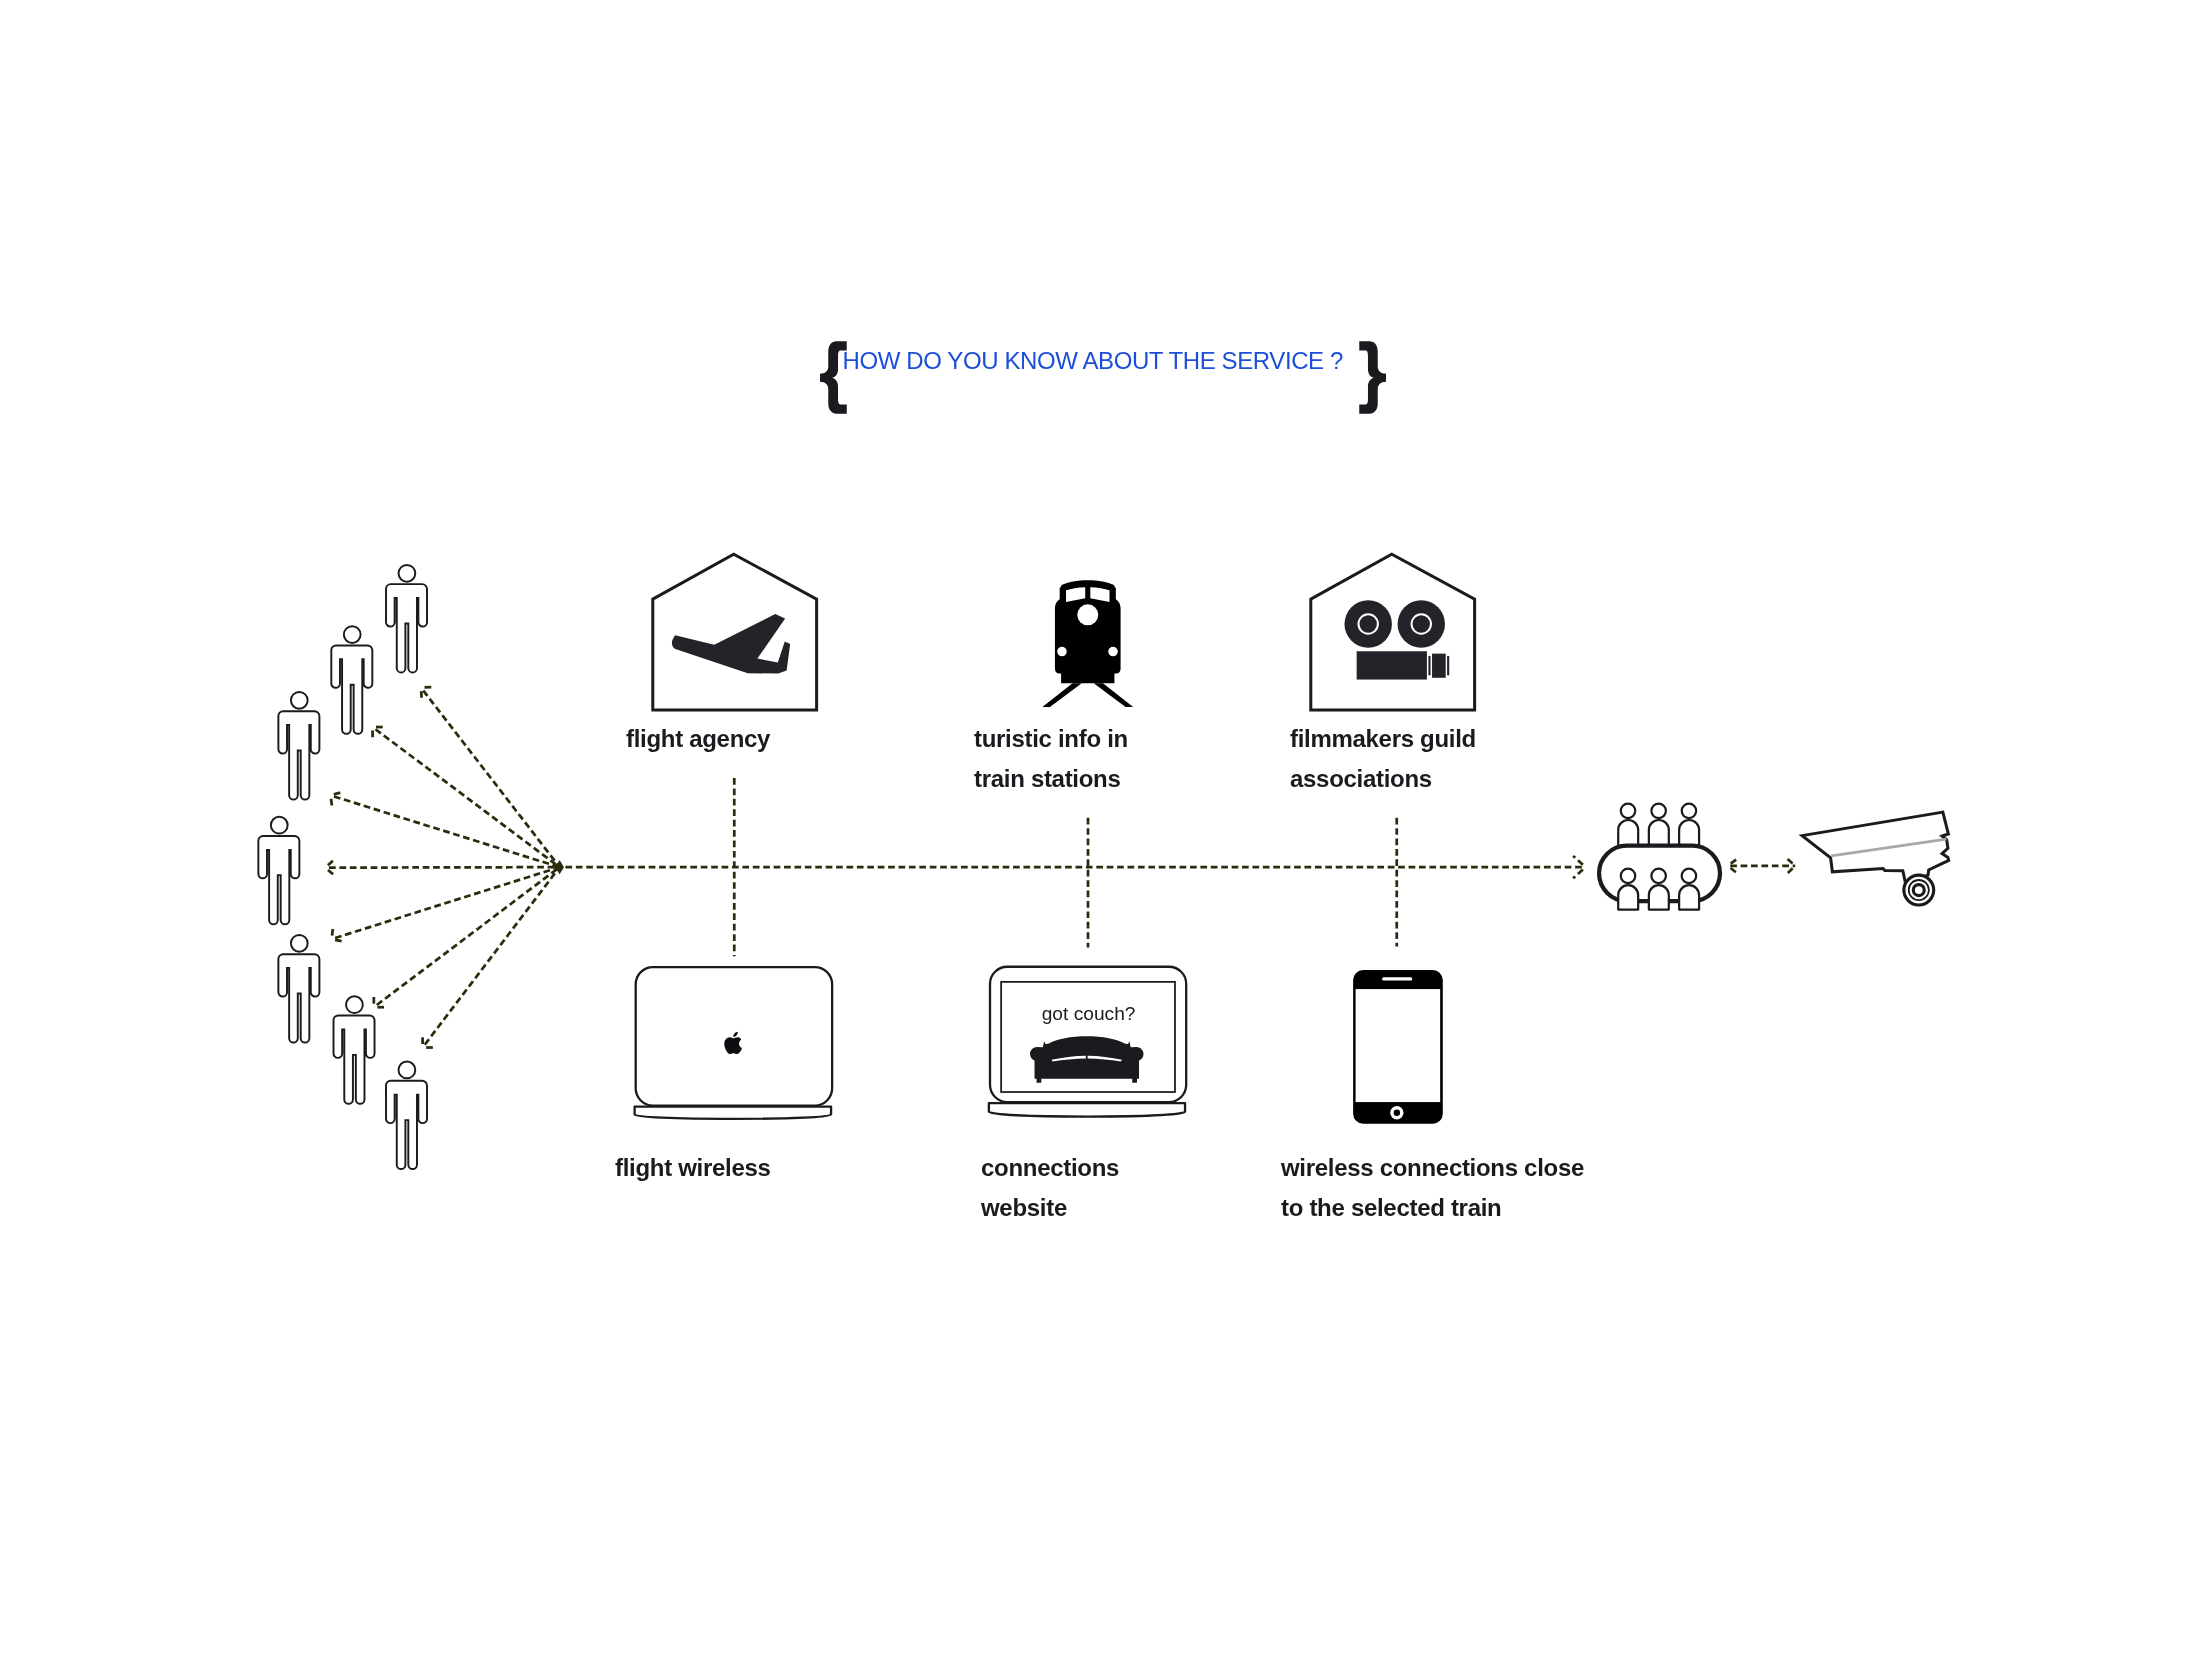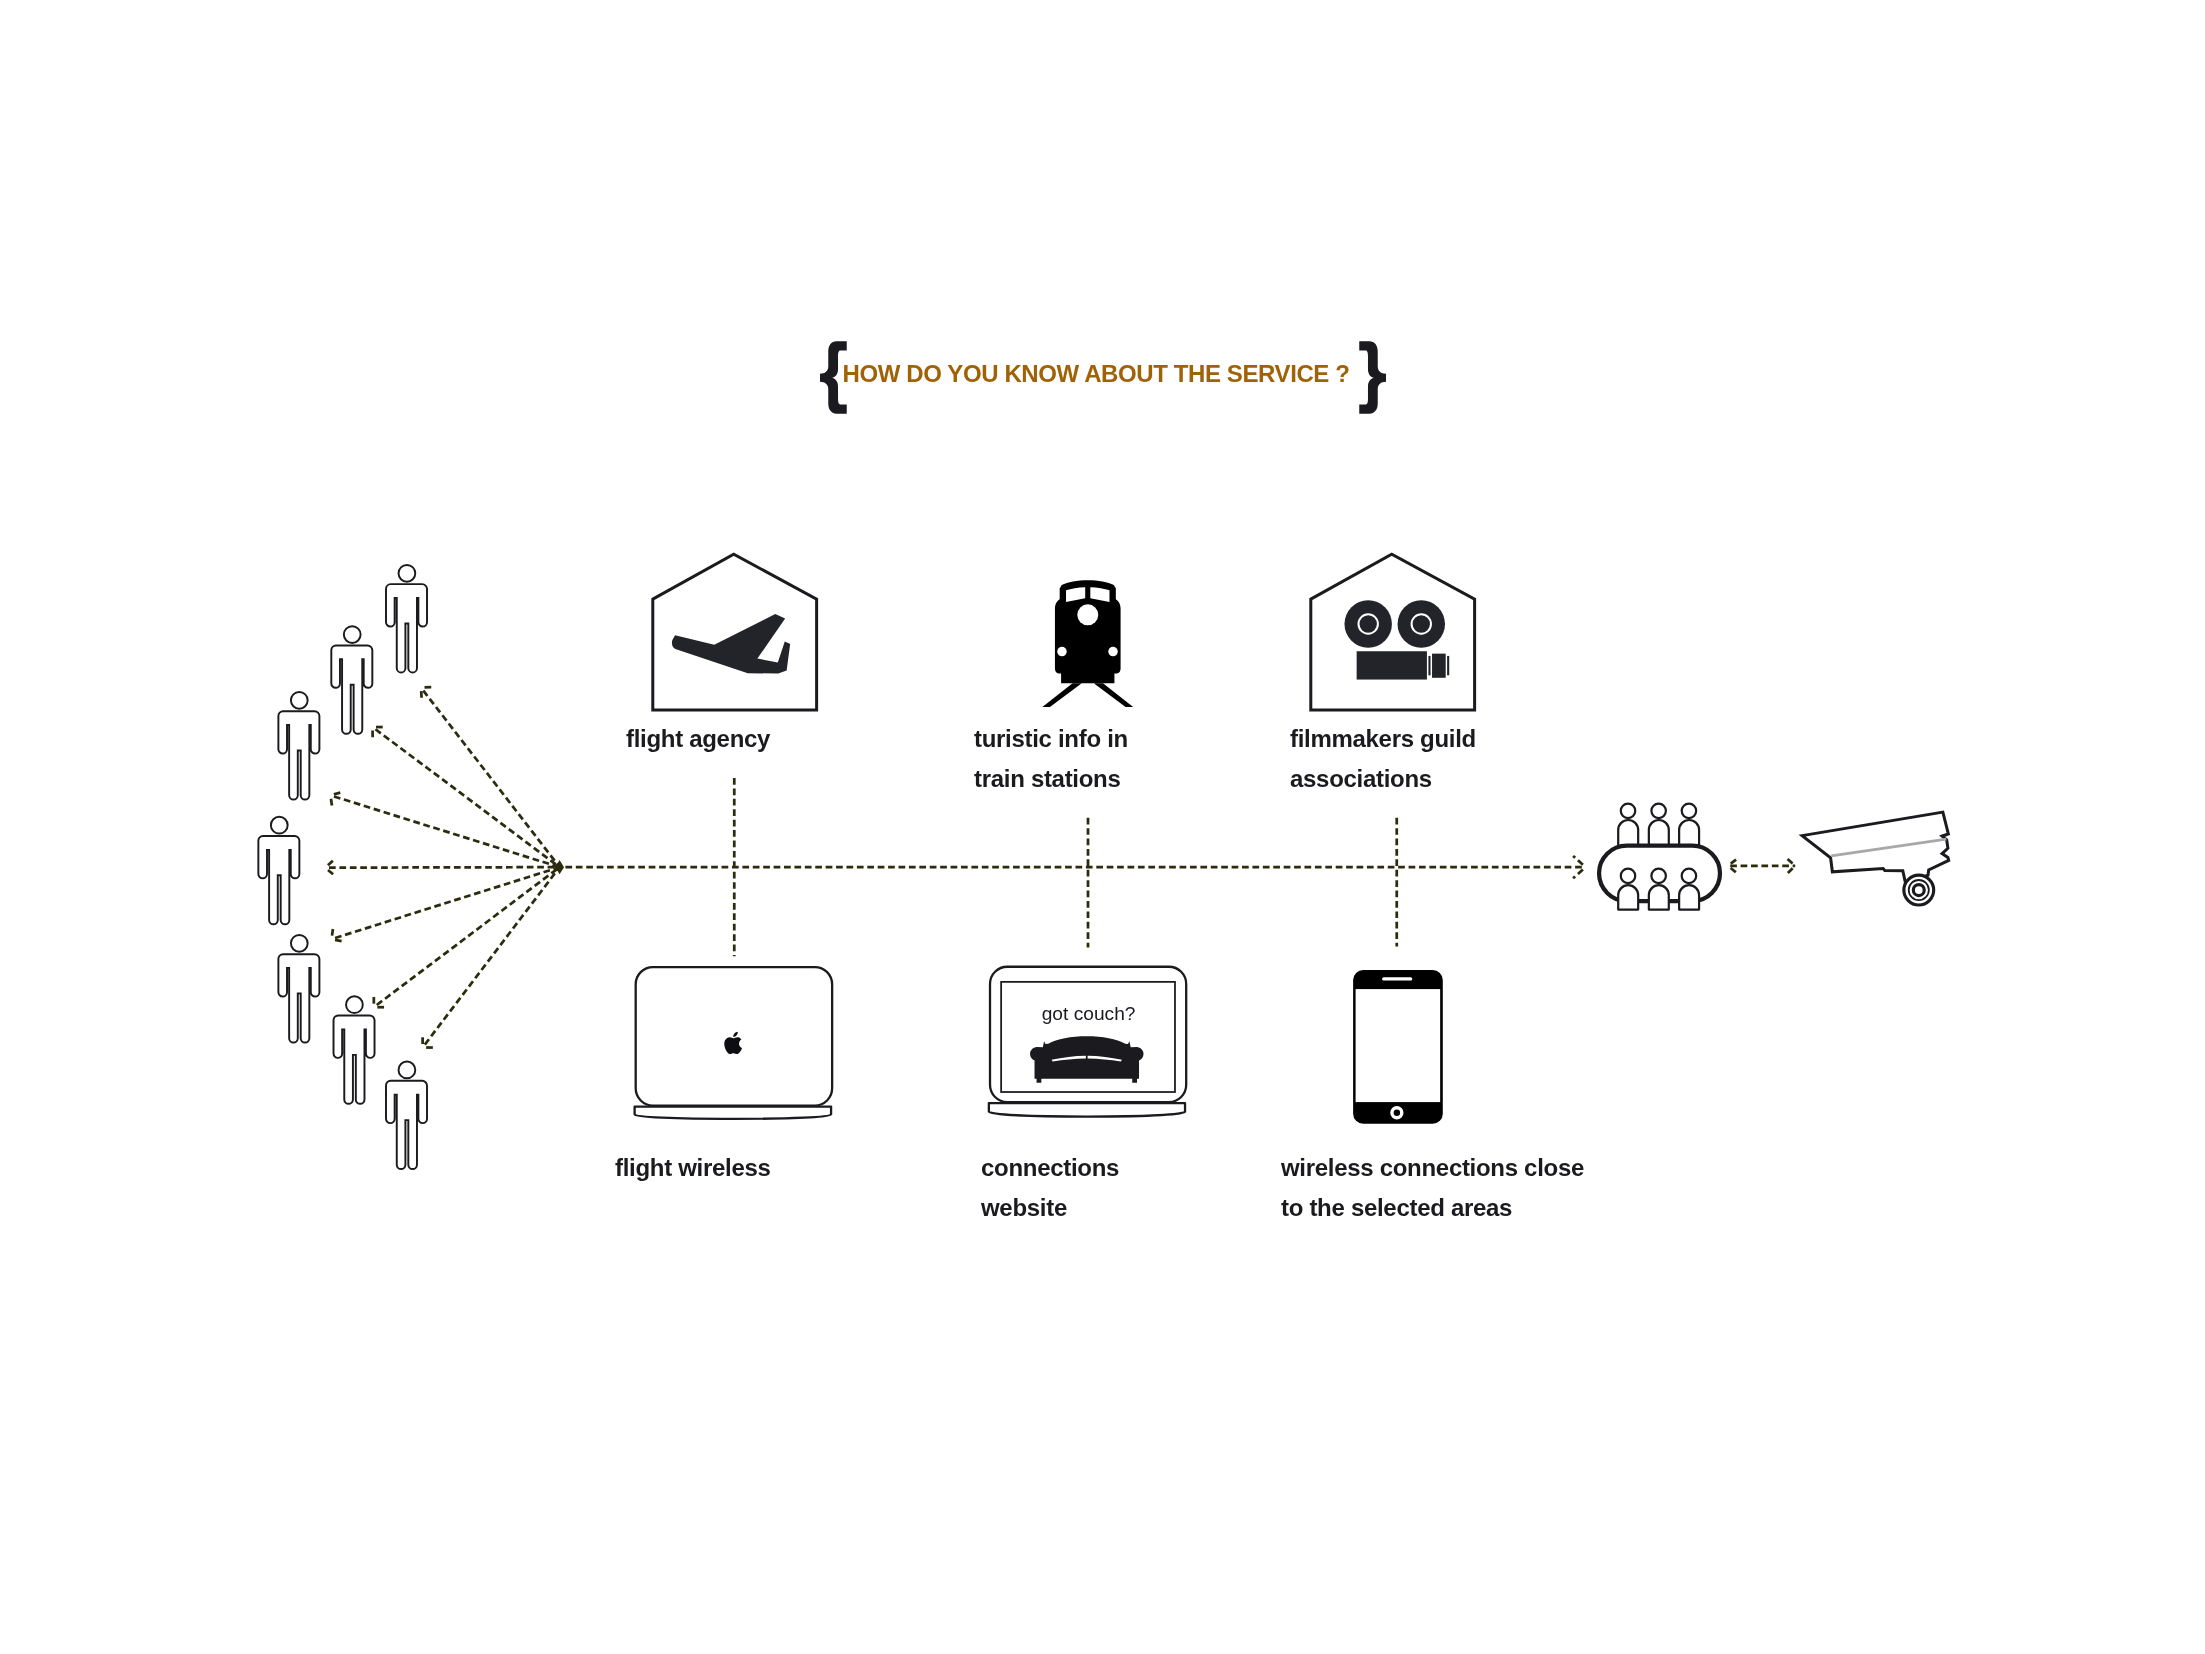--- a/index.html
+++ b/index.html
@@ -5,22 +5,22 @@
   html,body{margin:0;padding:0;background:#ffffff;}
   body{width:2206px;height:1654px;overflow:hidden;
        font-family:"Liberation Sans","DejaVu Sans",sans-serif;
        -webkit-font-smoothing:antialiased;}
   #stage{position:relative;width:2206px;height:1654px;background:#fff;}
   .abs{position:absolute;}
   svg{display:block;overflow:visible;}
 
   
   #title-wrap{position:absolute;left:817px;top:337px;width:573px;height:88px;}
-  #title-text{position:absolute;left:25.6px;top:25px;white-space:nowrap;
-     font-size:24px;font-weight:700;color:#a16207;letter-spacing:-0.4px;line-height:23px;}
+  #title-text{position:absolute;left:25.6px;top:12px;white-space:nowrap;
+     font-size:24px;font-weight:400;color:#1d4ed8;letter-spacing:-0.4px;line-height:23px;}
   .brace{position:absolute;top:0;}
 
   
   .lbl{position:absolute;font-weight:700;color:#1a1a1f;
        font-size:24px;line-height:40px;letter-spacing:-0.3px;white-space:pre;}
 </style>
 </head>
 <body>
 
 <div id="stage">
@@ -253,16 +253,16 @@
   <div class="lbl" style="left:626px;top:719px;">flight agency</div>
   <div class="lbl" style="left:1290px;top:719px;">filmmakers guild
 associations</div>
   <div class="lbl" style="left:974px;top:719px;">turistic info in
 train stations</div>
 
   <div class="lbl" style="left:615px;top:1148px;">flight wireless</div>
   <div class="lbl" style="left:981px;top:1148px;">connections
 website</div>
   <div class="lbl" style="left:1281px;top:1148px;">wireless connections close
-to the selected areas</div>
+to the selected train</div>
 
 </div>
 
 
 </body></html>

